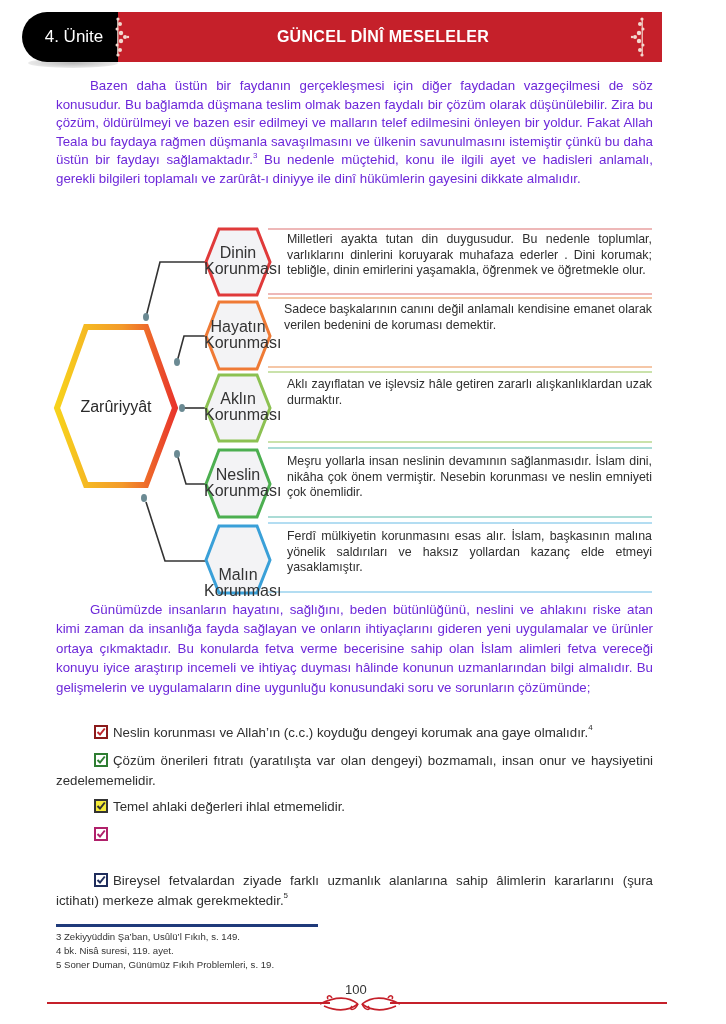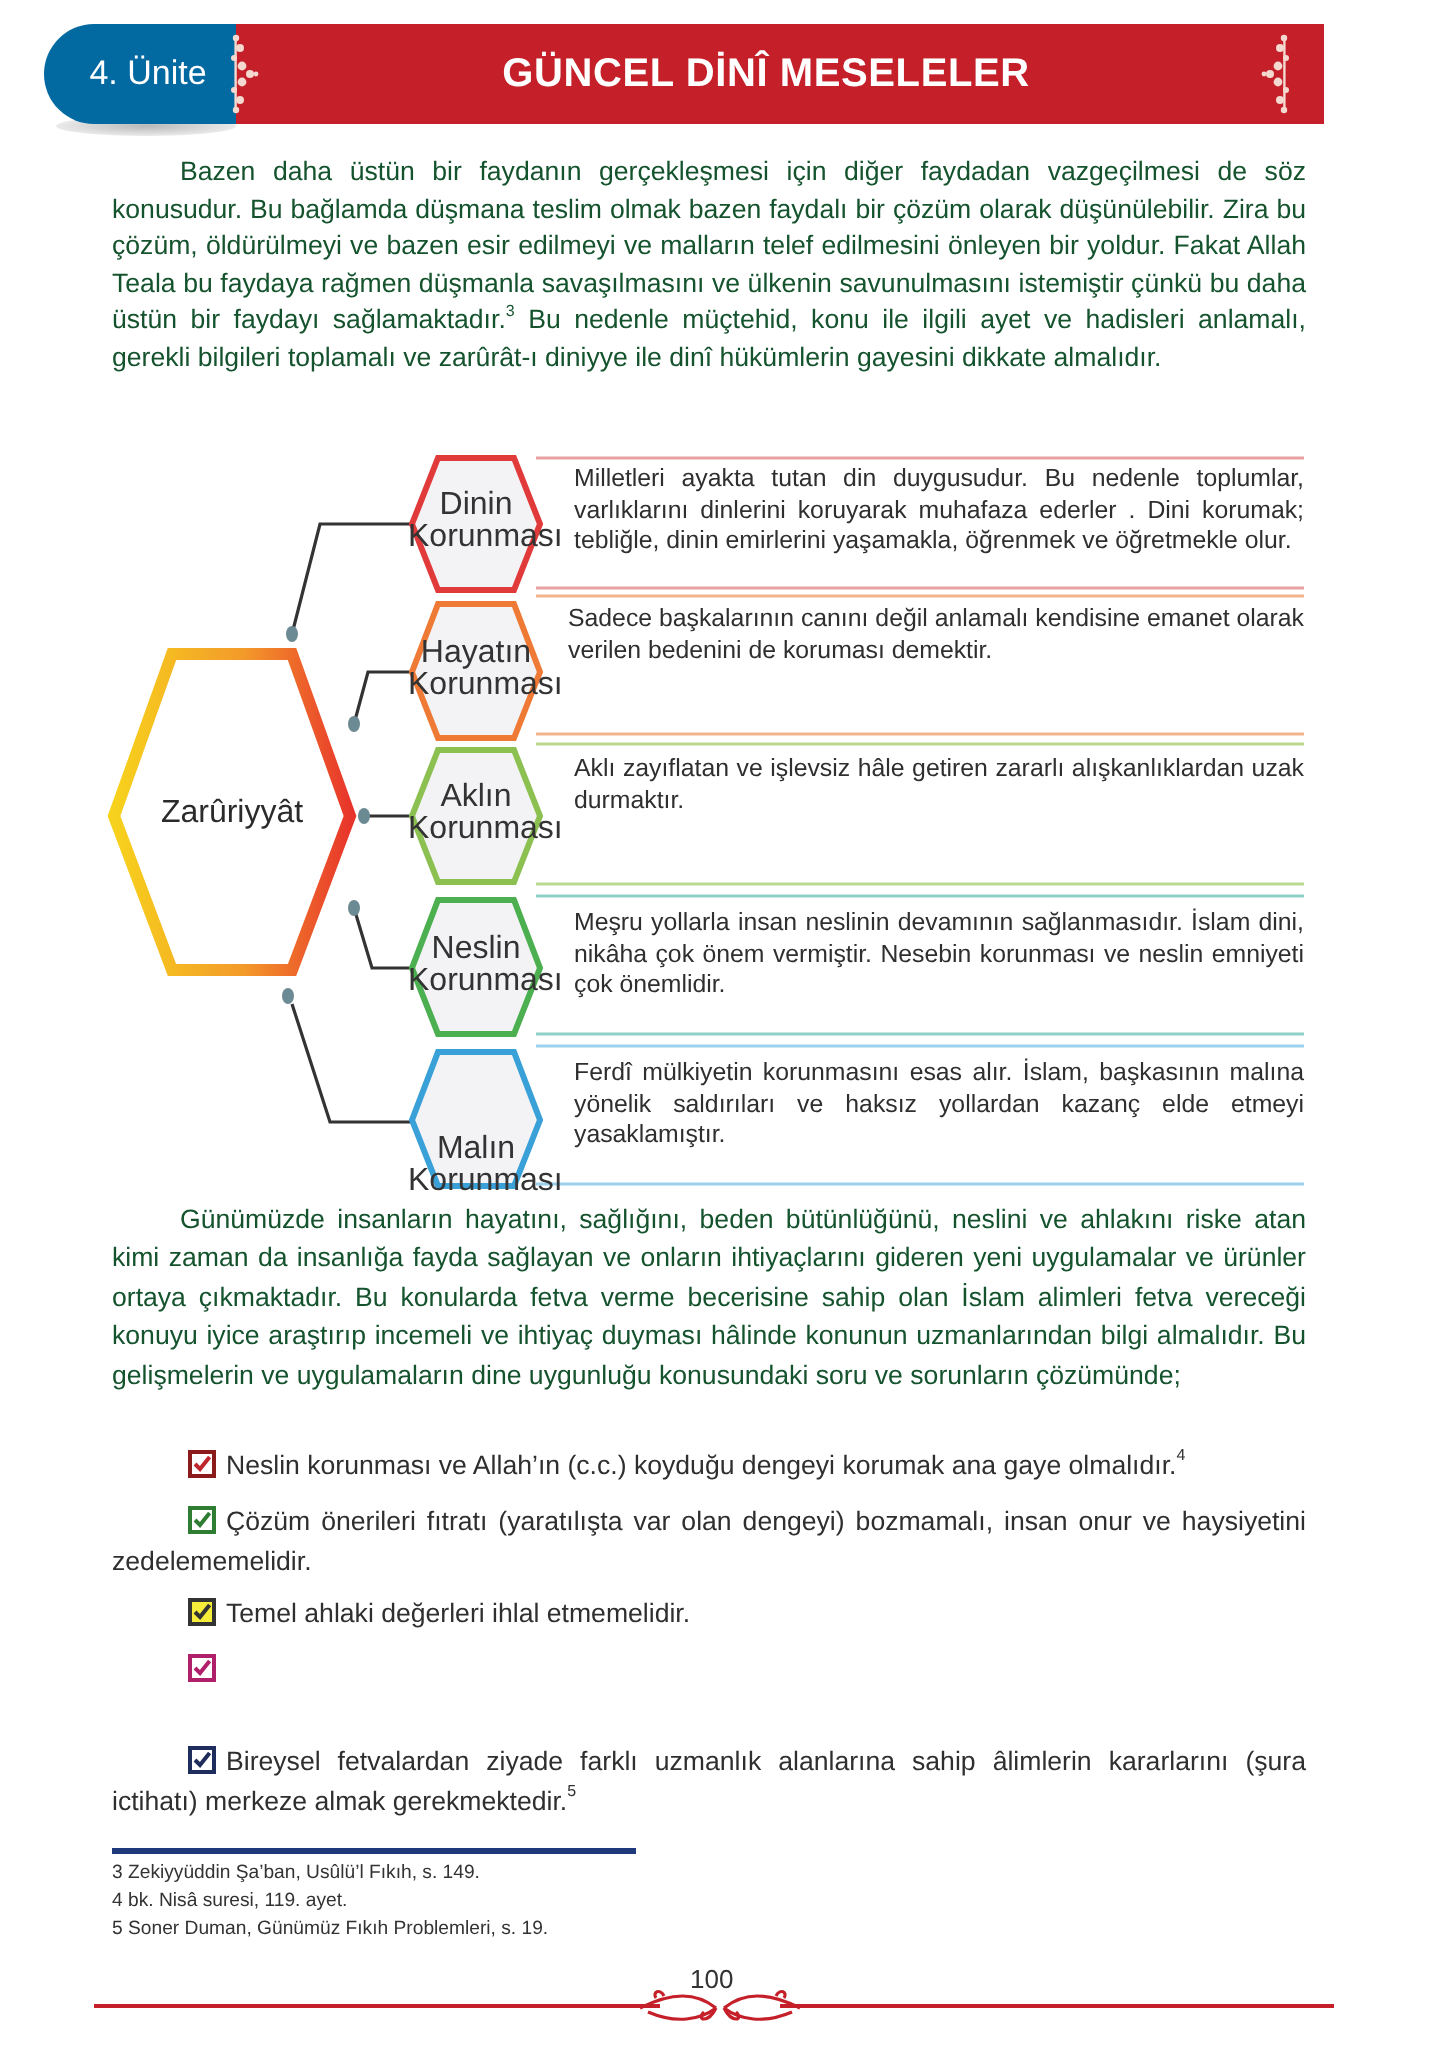--- a/index.html
+++ b/index.html
@@ -3,31 +3,31 @@
 <meta charset="utf-8">
 <style>
   html, body { margin:0; padding:0; background:#ffffff; }
   body { width:726px; height:1024px; position:relative; overflow:hidden;
          font-family:"Liberation Sans", "DejaVu Sans", sans-serif; color:#2b2b2b; }
   .abs { position:absolute; }
 
   
   .hdr-shadow { left:28px; top:58px; width:90px; height:10px; border-radius:50%;
                 background:radial-gradient(ellipse at center, rgba(0,0,0,0.28), rgba(0,0,0,0)); }
-  .hdr-unit { left:22px; top:12px; width:100px; height:50px; background:#0369a1;
+  .hdr-unit { left:22px; top:12px; width:100px; height:50px; background:#000000;
               border-radius:26px 0 0 26px; color:#fff; font-size:17px;
               display:flex; align-items:center; justify-content:center; padding-left:4px; box-sizing:border-box; }
   .hdr-bar { left:118px; top:12px; width:544px; height:50px; background:#c5202a;
              color:#fff; display:flex; align-items:center; justify-content:center;
-             font-size:20px; font-weight:bold; letter-spacing:0.3px; }
+             font-size:16px; font-weight:bold; letter-spacing:0.3px; }
   .hdr-bar .title { margin-left:-14px; }
   .orn { top:14px; width:18px; height:46px; }
 
   
-  .para { font-size:13.3px; line-height:18.6px; text-align:justify; color:#14532d; }
+  .para { font-size:13.3px; line-height:18.6px; text-align:justify; color:#6d28d9; }
   .para .indent { display:inline-block; width:34px; }
   sup { font-size:8px; vertical-align:top; line-height:8px; position:relative; top:1px; }
 
   
   .desc { font-size:12.4px; line-height:15.6px; text-align:justify; color:#2f2f2f; }
   .hex-label { font-size:16px; line-height:16px; color:#333; text-align:center; }
   .center-label { font-size:16px; color:#2b2b2b; }
 
   
   .bullet { font-size:13.3px; line-height:20px; text-align:justify; color:#2f2f2f; }

